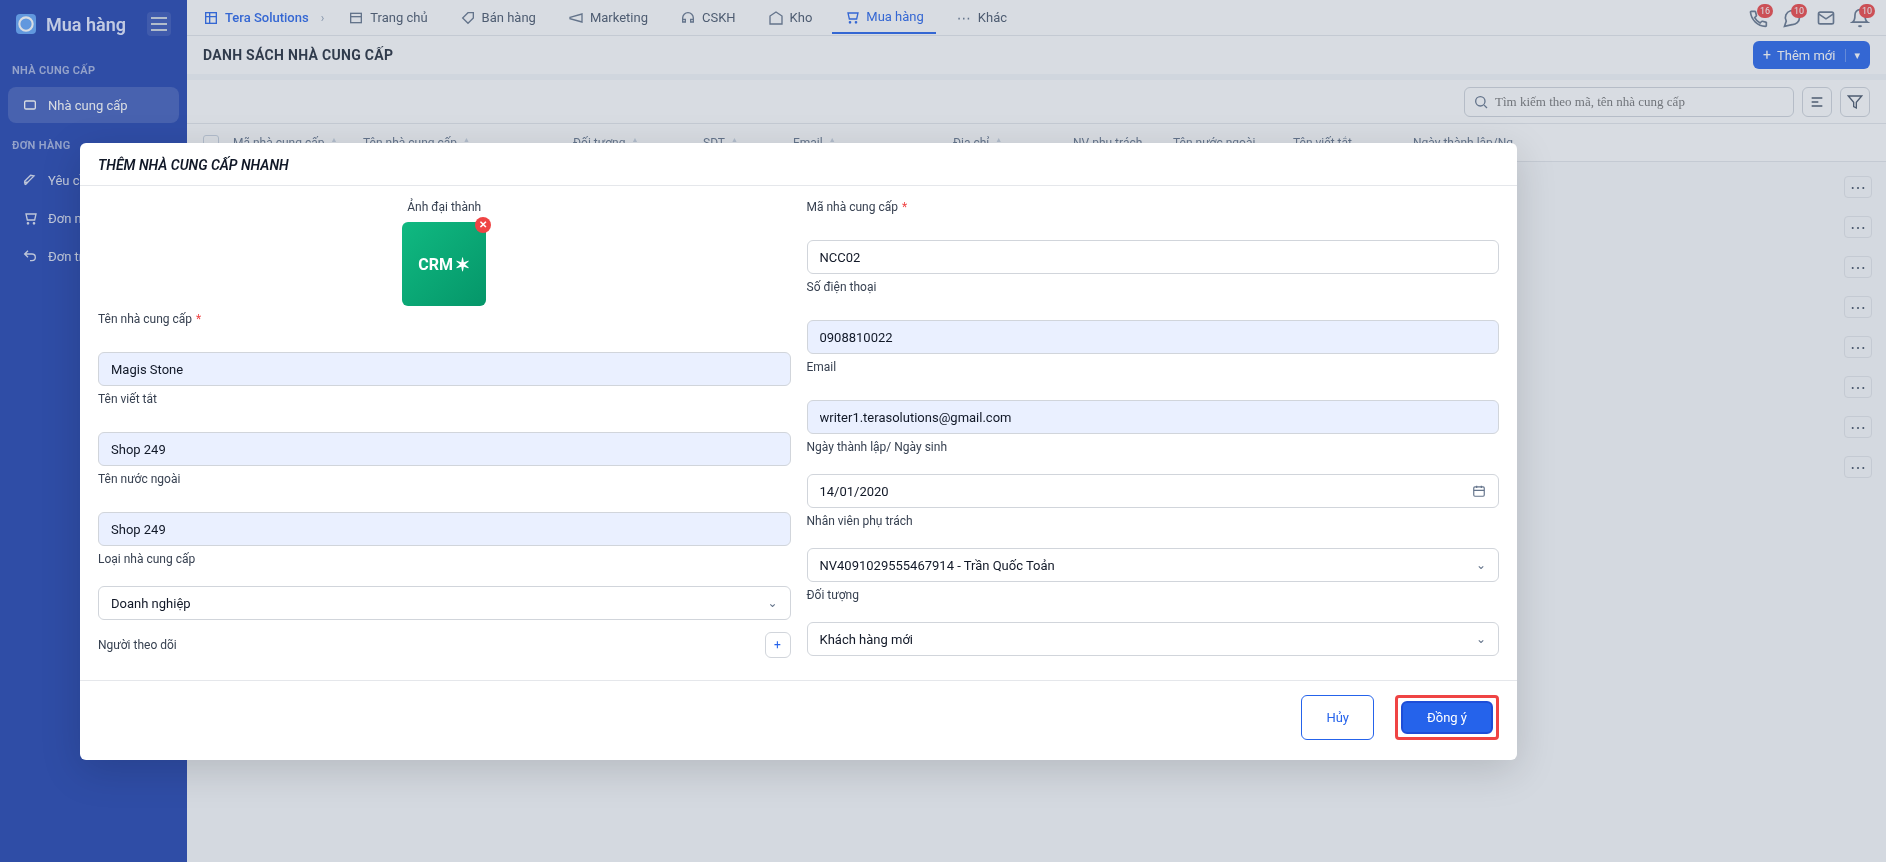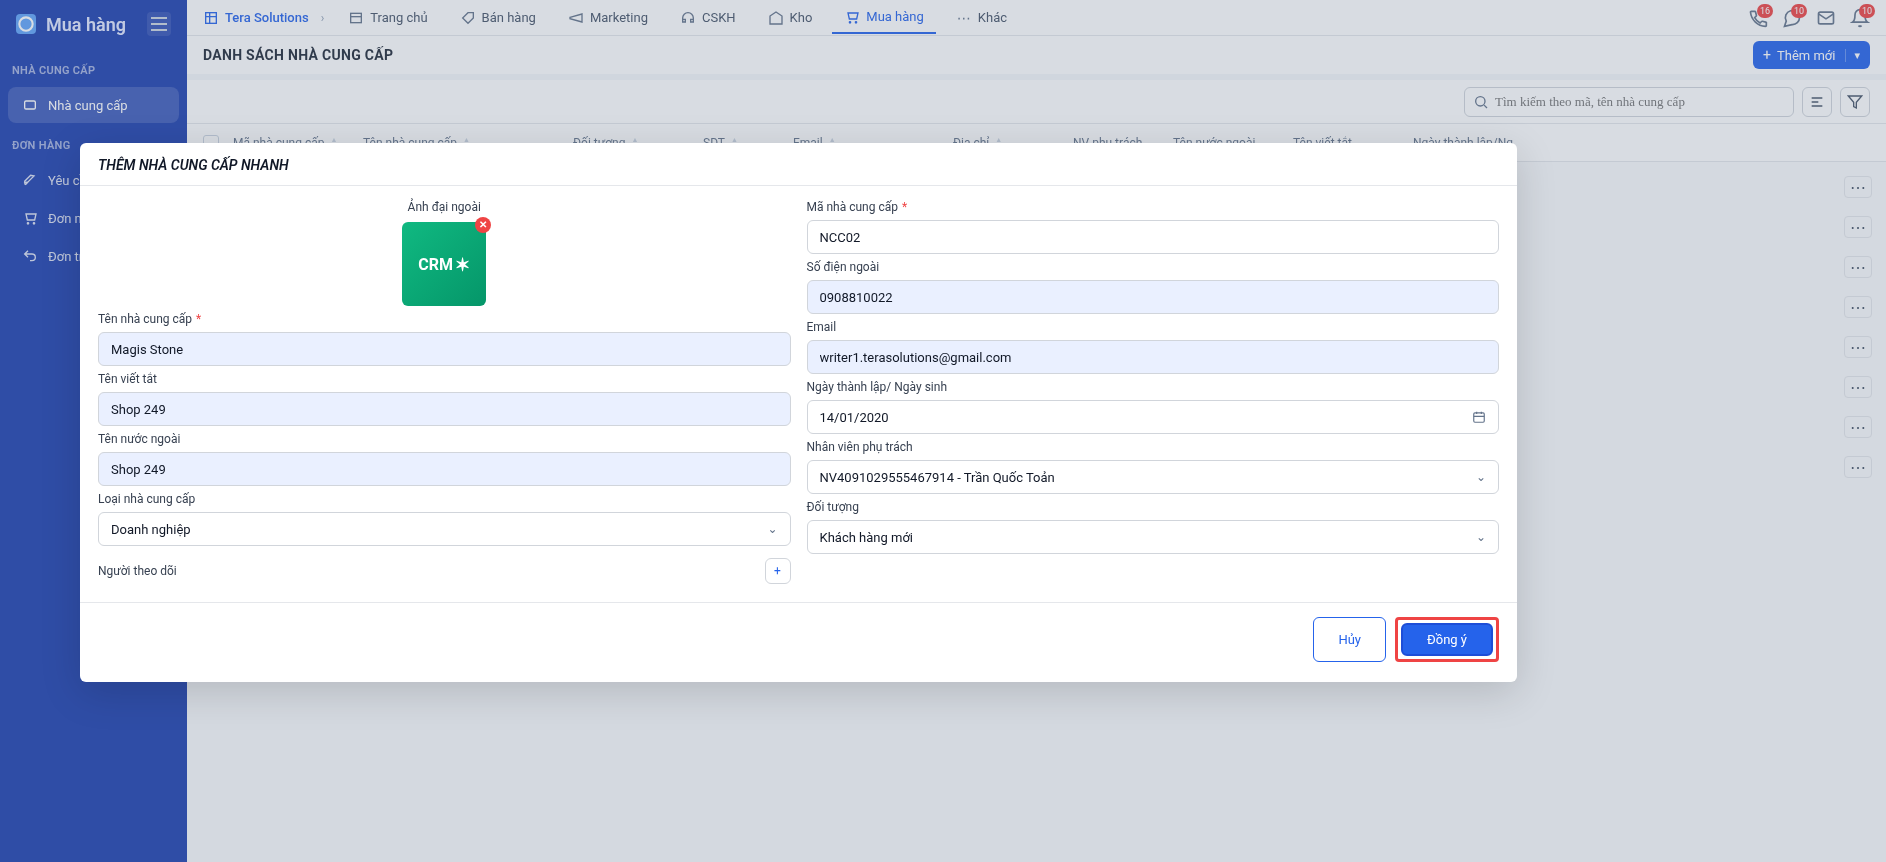--- a/index.html
+++ b/index.html
@@ -54,31 +54,31 @@
 
 
 .overlay { position:absolute; inset:0; background:rgba(100,116,139,0.25); display:flex; align-items:flex-start; justify-content:center;}
 .modal { position:absolute; left:80px; right:auto; top:143px; width:1437px; background:#fff; border-radius:6px; box-shadow:0 10px 40px rgba(0,0,0,0.15);}
 .modal-header { padding:14px 18px 12px; font-size:14px; font-weight:600; color:#111827; border-bottom:1px solid #e5e7eb;font-style:italic;}
 .modal-body { display:flex; padding:14px 18px 8px; gap:16px;}
 .col { flex:1 1 0; display:flex; flex-direction:column; gap:0;}
 .field { margin-bottom:6px;}
 .field-label { font-size:12px; color:#374151; margin-bottom:6px; display:flex; align-items:center; gap:4px;}
 .req { color:#ef4444;}
-.input, .select { width:100%; height:34px; border:1px solid #d1d5db; border-radius:6px; padding:0 12px; font-size:13px; color:#111827; background:#fff;}
+.input, .select { width:100%; height:34px; border:1px solid #d1d5db; border-radius:6px; padding:0 12px; font-size:13px; color:#111827; background:#fff;margin-top:20px;}
 .input.filled { background:#eef2ff; background:#eaf0ff; }
 .select { display:flex; align-items:center; justify-content:space-between;}
 .select .chev-d { color:#64748b; font-size:12px;}
 .avatar-area { text-align:center; }
 .avatar-label { font-size:12px; color:#374151; margin-bottom:8px;}
 .avatar-box { position:relative; width:84px; height:84px; margin:0 auto; border-radius:6px; background: linear-gradient(135deg,#10b981,#059669); display:flex; align-items:center; justify-content:center; color:#fff; font-weight:700; font-size:16px; }
 .avatar-remove { position:absolute; top:-5px; right:-5px; width:16px; height:16px; background:#ef4444; border-radius:50%; color:#fff; font-size:10px; line-height:16px;}
 .follow-row { display:flex; align-items:center; font-size:12px; color:#374151; margin-top:6px;}
 .follow-row .plus-ic { margin-left:auto; width:26px; height:26px; border:1px solid #d1d5db; border-radius:6px; display:flex;align-items:center;justify-content:center; color:#2563eb;}
-.modal-footer { padding:14px 18px 20px; border-top:1px solid #e5e7eb; display:flex; justify-content:flex-end; margin-top:10px;}
+.modal-footer { padding:14px 18px 20px; border-top:1px solid #e5e7eb; display:flex; justify-content:flex-end; gap:12px; margin-top:10px;}
 .btn-cancel { border:1px solid #2563eb; color:#2563eb; background:#fff; border-radius:6px; padding:7px 24px; font-size:13px;}
 .btn-ok { background:#2563eb; color:#fff; border:2px solid #1d4ed8; border-radius:6px; padding:7px 24px; font-size:13px;}
 .highlight-box { border:3px solid #ef4444; padding:3px; border-radius:4px; display:inline-flex;margin-left:9px;}
 
 
 svg { width:100%; height:100%; }
 </style>
 </head>
 <body>
 
@@ -307,21 +307,21 @@
   <span class="row-action" style="top:294px;">⋯</span>
 </div>
 
 <div class="overlay">
   <div class="modal">
     <div class="modal-header">THÊM NHÀ CUNG CẤP NHANH</div>
     <div class="modal-body">
 
       <div class="col">
         <div class="avatar-area field">
-          <div class="avatar-label">Ảnh đại ngoài</div>
+          <div class="avatar-label">Ảnh đại thành</div>
           <div class="avatar-box">
             <span>CRM</span>
             <span style="font-size:18px;margin-left:2px;">✶</span>
             <span class="avatar-remove">✕</span>
           </div>
         </div>
         <div class="field">
           <div class="field-label">
               <span>Tên nhà cung cấp</span>
               <span class="req">*</span>
@@ -358,21 +358,21 @@
       <div class="col">
         <div class="field">
           <div class="field-label">
               <span>Mã nhà cung cấp</span>
               <span class="req">*</span>
             </div>
           <input class="input" type="text" value="NCC02" style="">
         </div>
         <div class="field">
           <div class="field-label">
-              <span>Số điện ngoài</span>
+              <span>Số điện thoại</span>
             </div>
           <input class="input filled" type="text" value="0908810022" style="">
         </div>
         <div class="field">
           <div class="field-label">
               <span>Email</span>
             </div>
           <input class="input filled" type="text" value="writer1.terasolutions@gmail.com" style="">
         </div>
         <div class="field">

